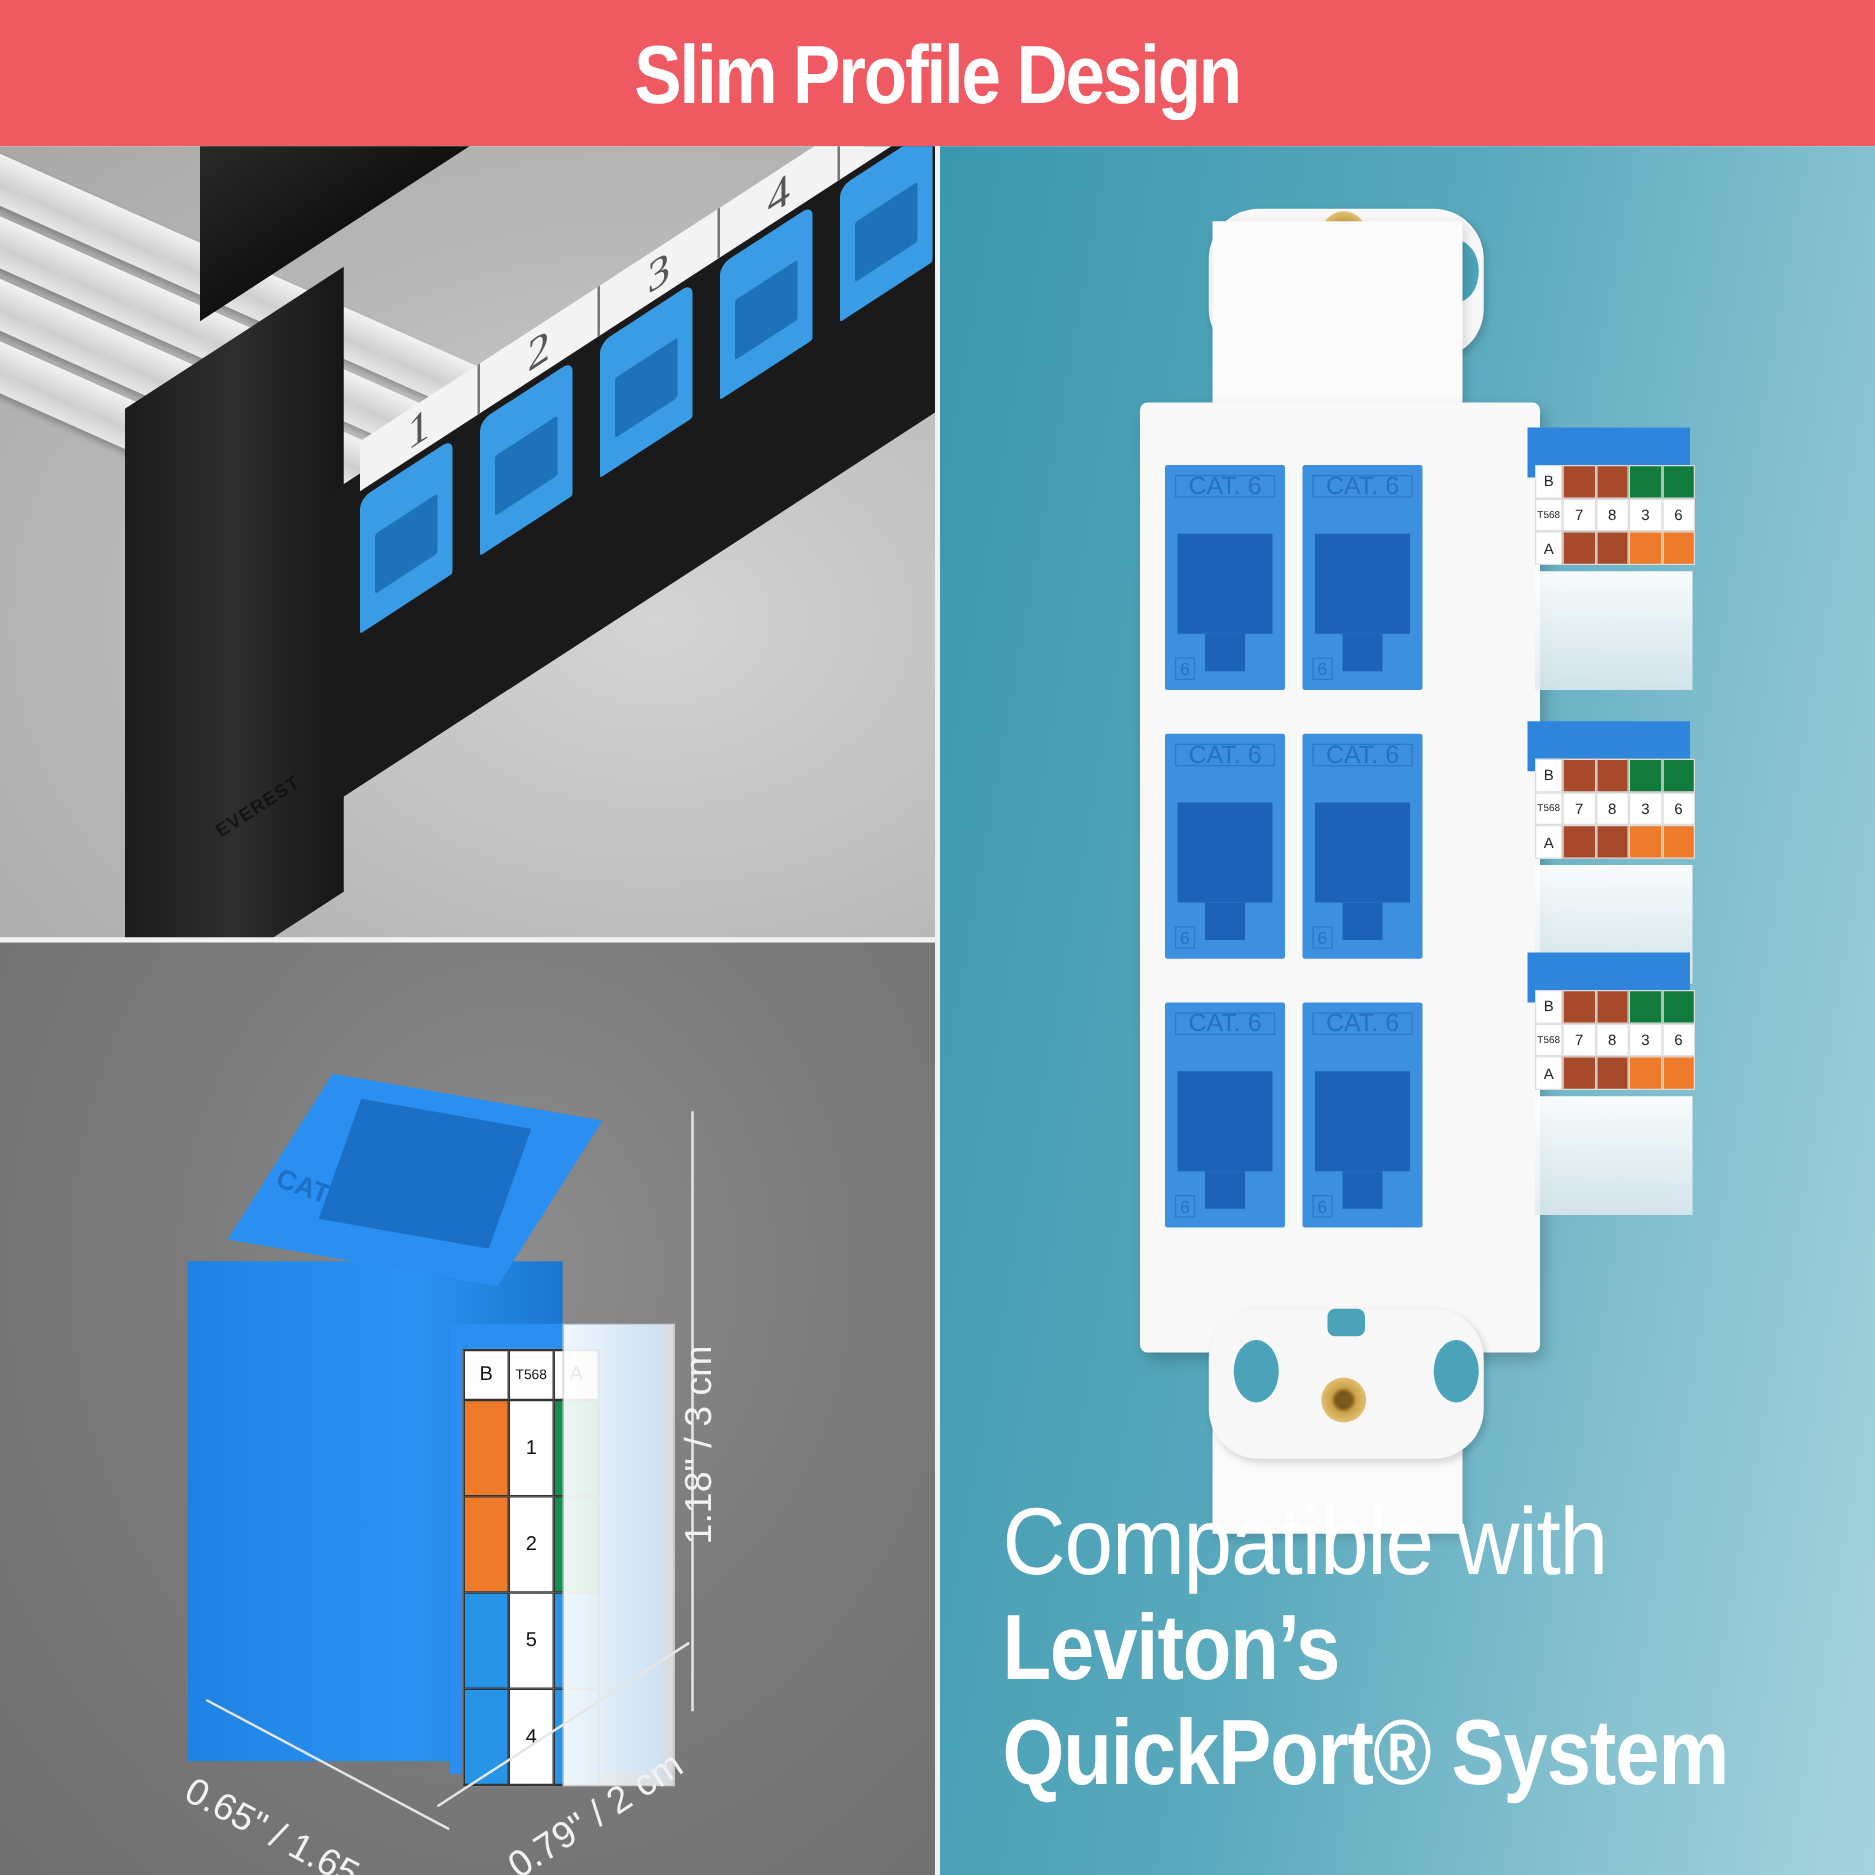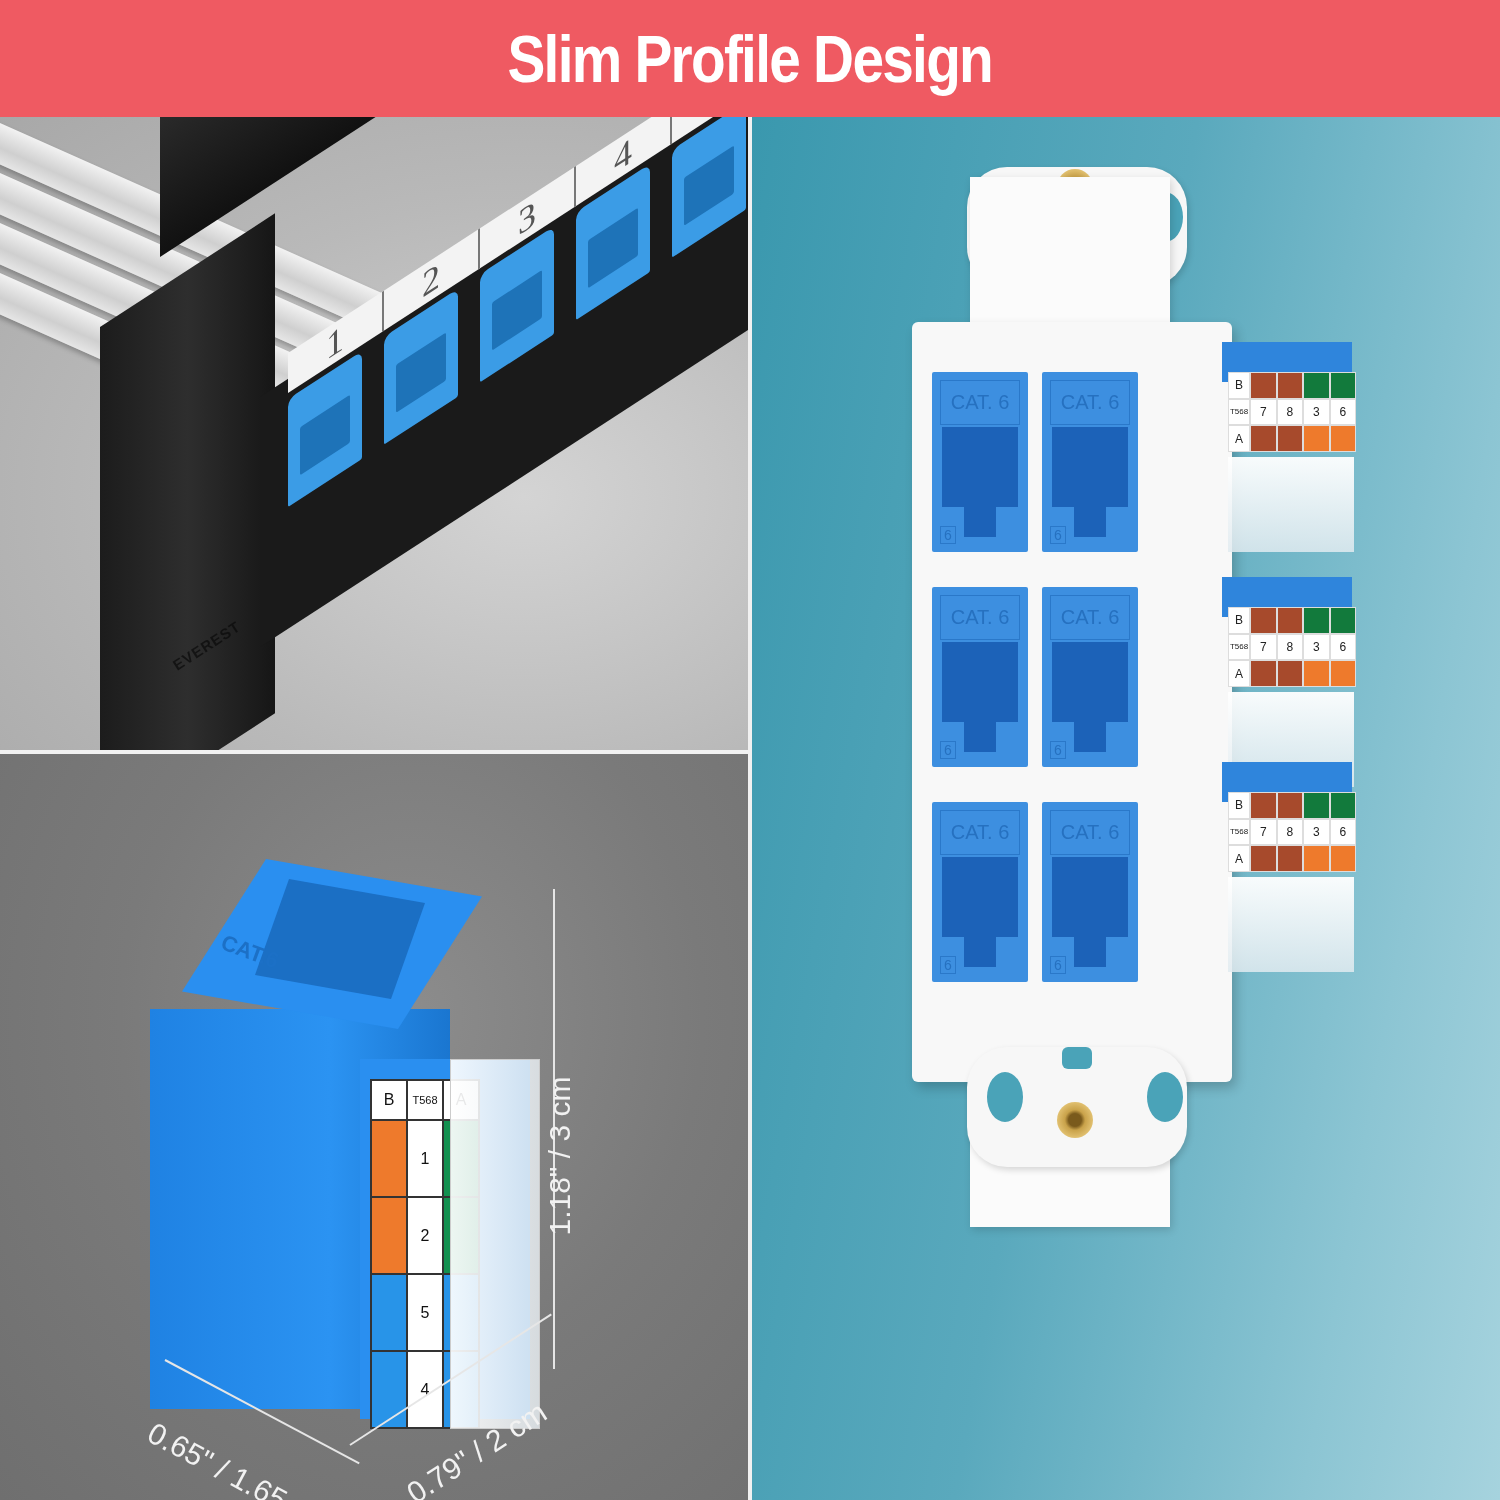--- a/index.html
+++ b/index.html
@@ -146,21 +146,21 @@
     position: absolute; left: 218px; top: 60px; width: 200px; height: 1050px;
     background: #fbfbfb; box-shadow: 2px 3px 8px rgba(0,0,0,.15);
   }
   .port-grid {
     position: absolute; left: 180px; top: 255px; width: 200px; height: 700px;
     display: grid; grid-template-columns: 96px 96px; grid-template-rows: 180px 180px 180px;
     column-gap: 14px; row-gap: 35px;
   }
   .wp-port { background: #3d8fe0; position: relative; border-radius: 2px; }
   .wp-port-label {
-    position: absolute; left: 8px; top: 8px; right: 8px; height: 45px;
+    position: absolute; left: 8px; top: 8px; right: 8px; height: 18px;
     border: 1px solid #2a78c9; color: #2671c0; font-size: 20px;
     display: flex; align-items: center; justify-content: center; font-family: "Liberation Sans", sans-serif;
   }
   .wp-port-hole {
     position: absolute; left: 10px; top: 55px; width: 76px; height: 80px; background: #1c62b8;
   }
   .wp-port-hole::after {
     content: ""; position: absolute; left: 22px; bottom: -30px; width: 32px; height: 30px; background: #1c62b8;
   }
   .wp-six { position: absolute; left: 8px; bottom: 8px; color: #2671c0; font-size: 14px; border: 1px solid #2a78c9; padding: 0 3px; }
@@ -365,13 +365,18 @@
     </div>
     <div class="sj-idc"></div>
   </div>
 
   <div class="plate-ear" style="left:215px;top:930px;width:220px;height:120px;"></div>
   <div class="ear-hole" style="left:235px;top:955px;"></div>
   <div class="ear-hole" style="left:395px;top:955px;"></div>
   <div class="slot" style="left:310px;top:930px;"></div>
   <div class="brass" style="left:305px;top:985px;"></div>
 
+  <div class="compat">
+    <div class="compat-light">Compatible with</div>
+    <div class="compat-bold">Leviton’s</div>
+    <div class="compat-bold">QuickPort® System</div>
+  </div>
 </div>
 
 </body></html>

